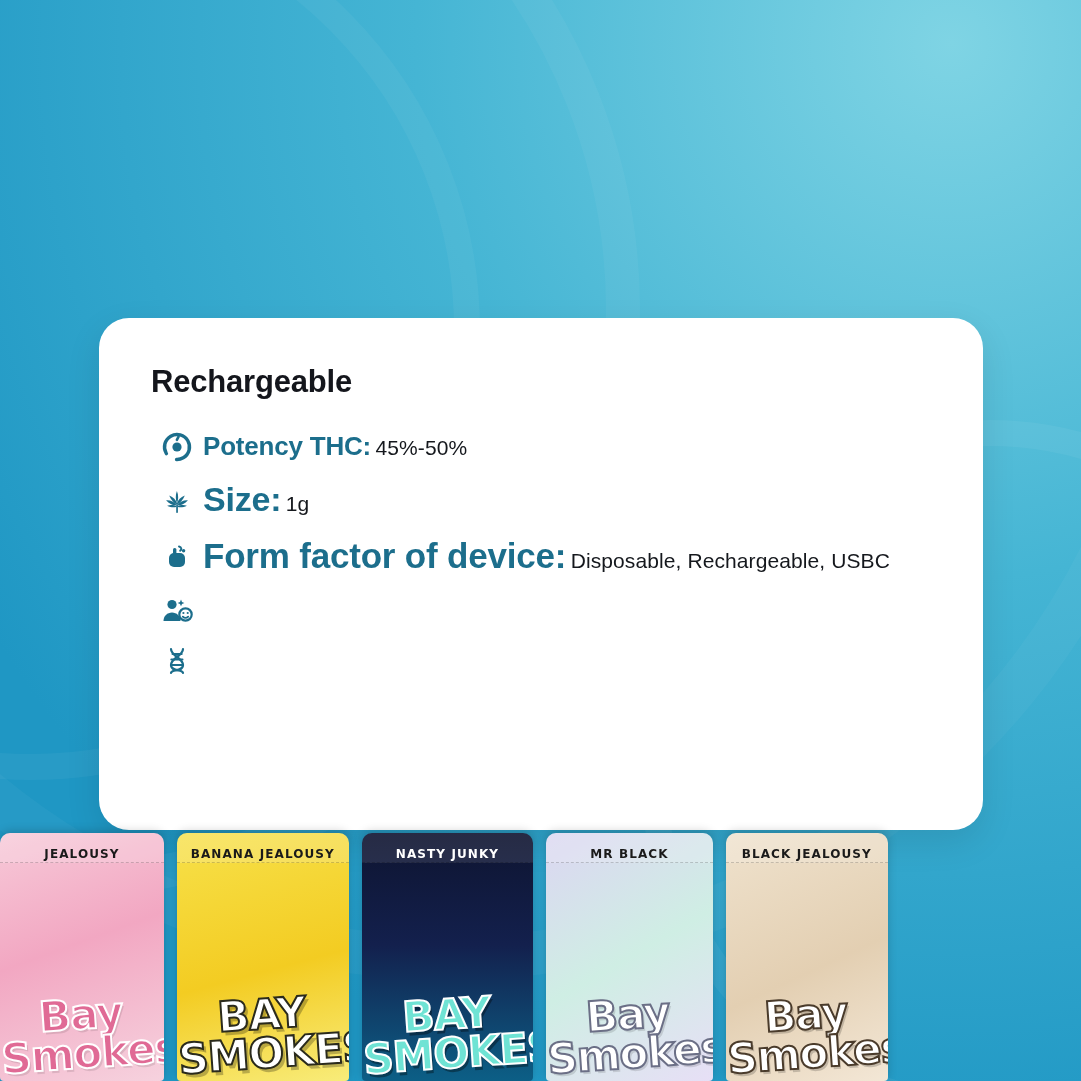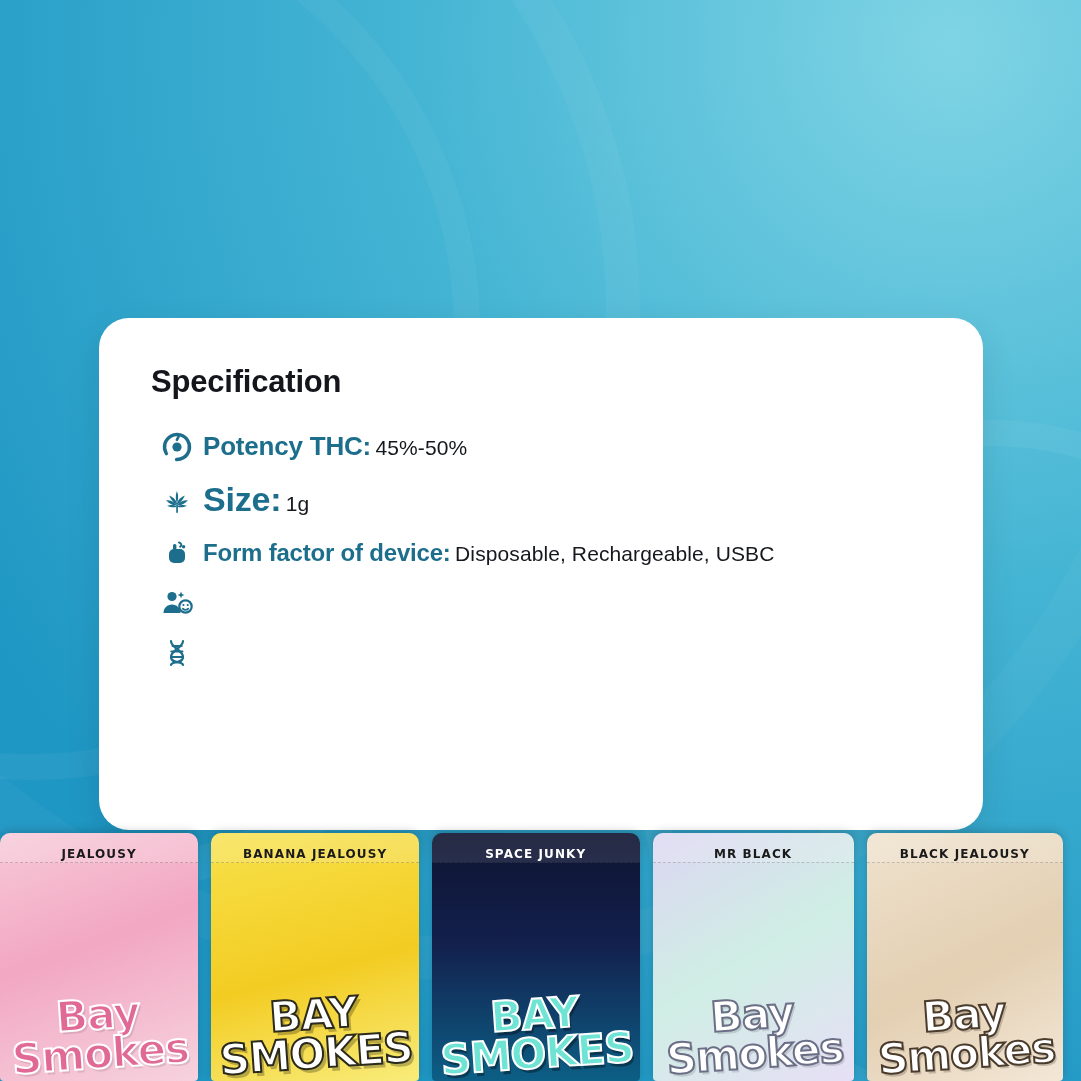--- a/index.html
+++ b/index.html
@@ -58,39 +58,39 @@
     justify-content: center;
     align-items: flex-start;
   }
   .spec-icon svg { display: block; }
   .spec-body {
     flex: 1 1 auto;
     line-height: 1.22;
     padding-top: 1px;
   }
   .spec-label {
-    font-size: 24px;
+    font-size: 35px;
     font-weight: bold;
     color: #1c6e8c;
     letter-spacing: -0.2px;
   }
   .spec-value {
     font-size: 21px;
     color: #15181d;
     letter-spacing: 0.1px;
   }
   .row-potency .spec-label { font-size: 26px; }
   .row-size .spec-label { font-size: 34px; }
   .row-form .spec-value { }
 
   
   .pouches {
     position: absolute;
     left: 0; bottom: 0;
-    width: 1063px; height: 248px;
+    width: 888px; height: 248px;
     display: flex;
     align-items: flex-end;
     gap: 13px;
   }
   .pouch {
     position: relative;
     height: 248px;
     border-radius: 10px 10px 4px 4px;
     overflow: hidden;
     box-shadow: 0 -2px 10px rgba(0,0,0,0.18);
@@ -143,21 +143,21 @@
 <body>
 
 <div id="page">
 
   <div class="swirl s1"></div>
   <div class="swirl s2"></div>
   <div class="swirl s3"></div>
   <div class="swirl s4"></div>
 
   <div class="card">
-    <h2 class="card-title">Specification</h2>
+    <h2 class="card-title">Rechargeable</h2>
 
     <div class="spec-list">
 
       <div class="spec-row row-potency">
         <div class="spec-icon">
           <svg width="34" height="34" viewBox="0 0 34 34">
             <circle cx="17" cy="17" r="12.5" fill="none" stroke="#1c6e8c" stroke-width="3.4" stroke-dasharray="46 12" stroke-linecap="round" transform="rotate(-120 17 17)"></circle>
             <circle cx="17" cy="17" r="4.6" fill="#1c6e8c"></circle>
             <rect x="16" y="5" width="2.6" height="6" rx="1.2" fill="#1c6e8c" transform="rotate(28 17 9)"></rect>
           </svg>
@@ -249,21 +249,21 @@
 Smokes</div>
     </div>
     <div class="pouch p2">
       <div class="seam"></div>
       <div class="strain">BANANA JEALOUSY</div>
       <div class="brand">BAY
 SMOKES</div>
     </div>
     <div class="pouch p3">
       <div class="seam"></div>
-      <div class="strain">SPACE JUNKY</div>
+      <div class="strain">NASTY JUNKY</div>
       <div class="brand">BAY
 SMOKES</div>
     </div>
     <div class="pouch p4">
       <div class="seam"></div>
       <div class="strain">MR BLACK</div>
       <div class="brand">Bay
 Smokes</div>
     </div>
     <div class="pouch p5">

